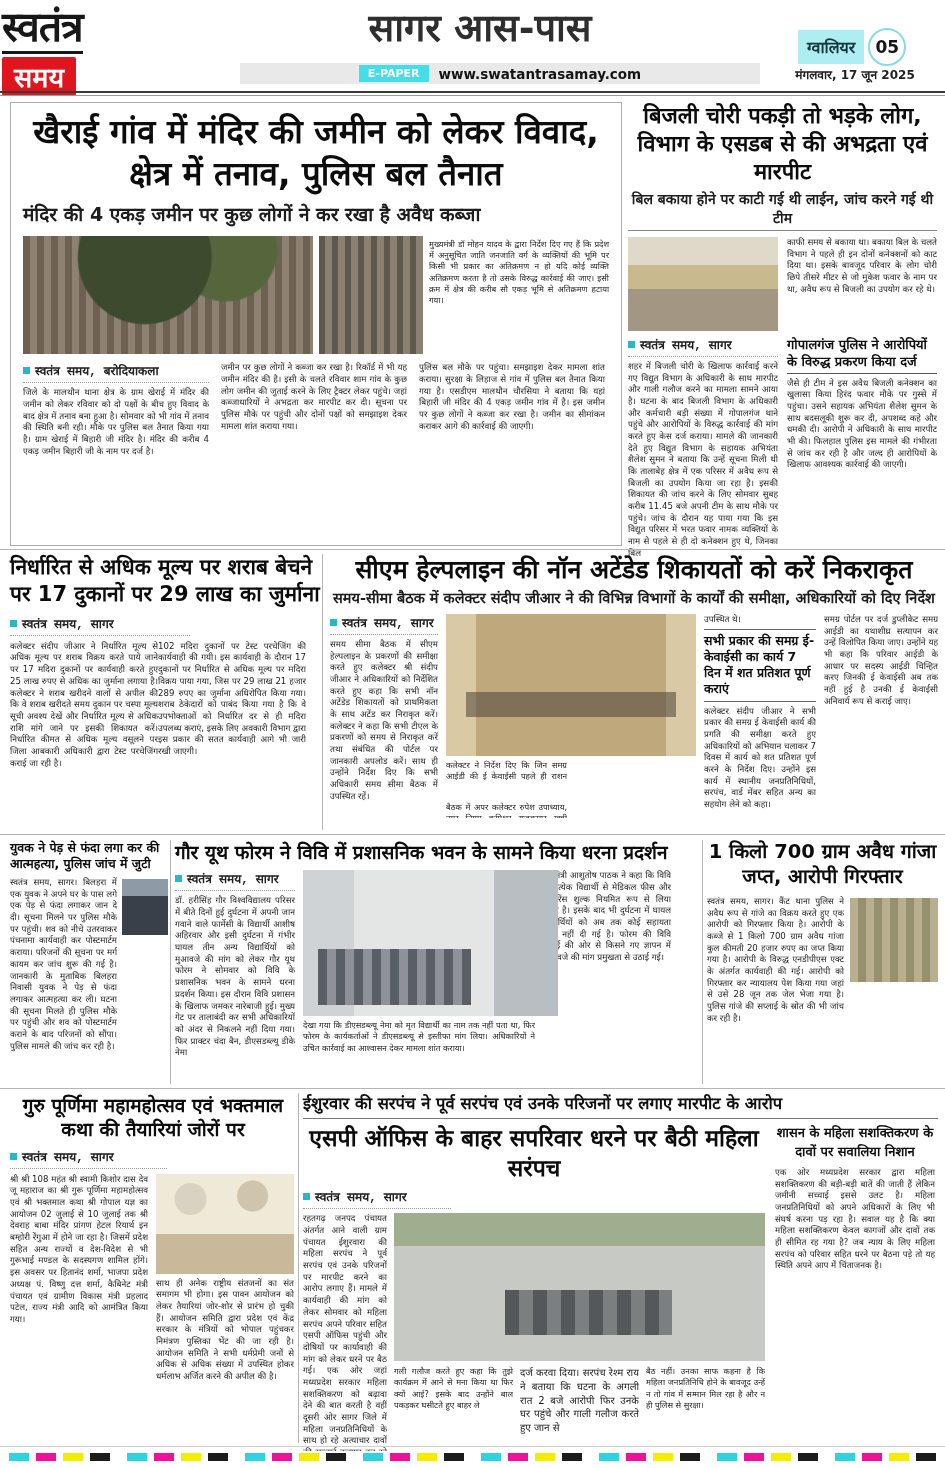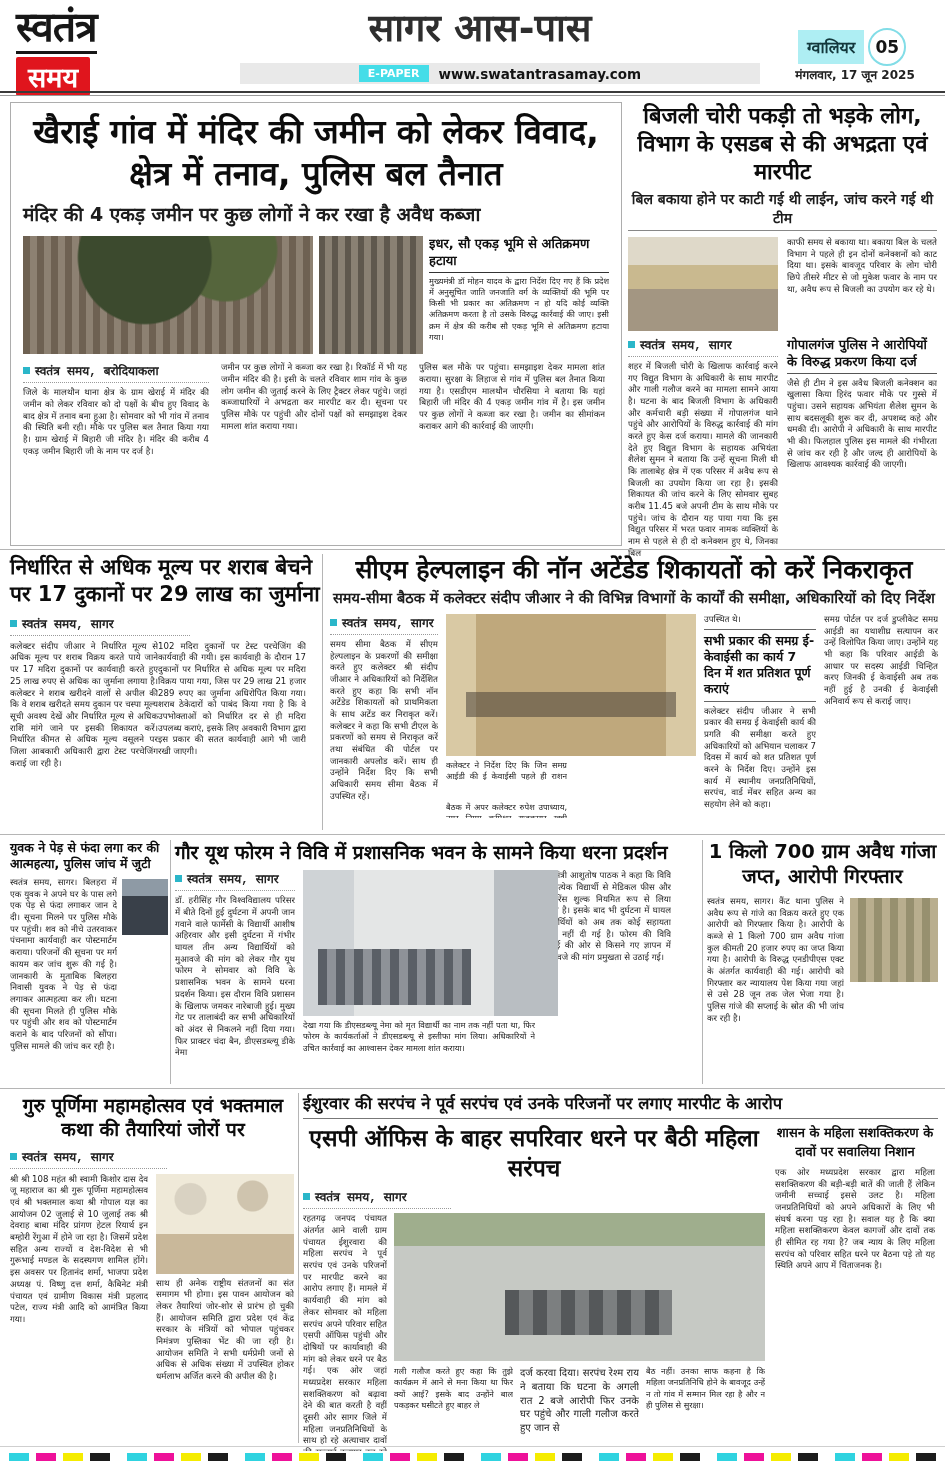--- a/index.html
+++ b/index.html
@@ -68,21 +68,21 @@
   
   .cmyk-strip{display:flex;justify-content:space-around;align-items:center;}
   .cmyk-group{display:flex;gap:7px;}
   .c-bar{width:20px;height:8px;}
 </style>
 </head>
 <body>
 
 <div class="page">
 
-  <div class="abs" style="left:16px;top:6px;width:170px;">
+  <div class="abs" style="left:2px;top:6px;width:170px;">
     <div class="logo-top">स्वतंत्र</div><br>
     <span class="logo-bottom">समय</span>
   </div>
   <div class="abs mast-title" style="left:270px;top:0;width:420px;">सागर आस-पास</div>
   <div class="abs mast-bar" style="left:240px;top:63px;width:520px;height:21px;justify-content:center;">
     <span class="epaper">E-PAPER</span>
     <span class="website">www.swatantrasamay.com</span>
   </div>
   <div class="abs" style="left:798px;top:28px;display:flex;align-items:center;gap:4px;">
     <span class="city-chip">ग्वालियर</span>
@@ -92,21 +92,20 @@
   <div class="abs rule-heavy" style="left:0;top:91px;width:945px;"></div>
   <div class="abs rule-light" style="left:0;top:95px;width:945px;"></div>
 
   <section class="abs" style="left:10px;top:102px;width:612px;height:444px;border:1.5px solid #adadad;padding:8px 12px;">
     <div class="hl" style="font-size:33px;text-align:center;">खैराई गांव में मंदिर की जमीन को लेकर विवाद, क्षेत्र में तनाव, पुलिस बल तैनात</div>
     <div class="subhead" style="font-size:19px;margin-top:7px;">मंदिर की 4 एकड़ जमीन पर कुछ लोगों ने कर रखा है अवैध कब्जा</div>
     <div class="col-row" style="gap:6px;margin-top:9px;height:118px;">
       <div class="photo ph-tree" style="width:290px;height:118px;"></div>
       <div class="photo ph-crowd" style="width:104px;height:118px;"></div>
       <div style="flex:1;overflow:hidden;">
-        <div class="boxhead" style="font-size:13px;border-bottom:1.5px solid #333;padding-bottom:2px;">इधर, सौ एकड़ भूमि से अतिक्रमण हटाया</div>
         <div class="body-txt" style="font-size:8.2px;margin-top:3px;height:92px;">मुख्यमंत्री डॉ मोहन यादव के द्वारा निर्देश दिए गए हैं कि प्रदेश में अनुसूचित जाति जनजाति वर्ग के व्यक्तियों की भूमि पर किसी भी प्रकार का अतिक्रमण न हो यदि कोई व्यक्ति अतिक्रमण करता है तो उसके विरुद्ध कार्रवाई की जाए। इसी क्रम में क्षेत्र की करीब सौ एकड़ भूमि से अतिक्रमण हटाया गया।</div>
       </div>
     </div>
     <div class="col-row" style="gap:12px;margin-top:8px;height:158px;">
       <div style="width:186px;">
         <div class="byline">स्वतंत्र समय, बरोदियाकला</div>
         <div class="body-txt" style="margin-top:4px;height:128px;">जिले के मालथौन थाना क्षेत्र के ग्राम खेराई में मंदिर की जमीन को लेकर रविवार को दो पक्षों के बीच हुए विवाद के बाद क्षेत्र में तनाव बना हुआ है। सोमवार को भी गांव में तनाव की स्थिति बनी रही। मौके पर पुलिस बल तैनात किया गया है। ग्राम खेराई में बिहारी जी मंदिर है। मंदिर की करीब 4 एकड़ जमीन बिहारी जी के नाम पर दर्ज है।</div>
       </div>
       <div class="body-txt" style="width:186px;height:158px;">जमीन पर कुछ लोगों ने कब्जा कर रखा है। रिकॉर्ड में भी यह जमीन मंदिर की है। इसी के चलते रविवार शाम गांव के कुछ लोग जमीन की जुताई करने के लिए ट्रैक्टर लेकर पहुंचे। जहां कब्जाधारियों ने अभद्रता कर मारपीट कर दी। सूचना पर पुलिस मौके पर पहुंची और दोनों पक्षों को समझाइश देकर मामला शांत कराया गया।</div>
       <div class="body-txt" style="width:186px;height:158px;">पुलिस बल मौके पर पहुंचा। समझाइश देकर मामला शांत कराया। सुरक्षा के लिहाज से गांव में पुलिस बल तैनात किया गया है। एसडीएम मालथौन चौरसिया ने बताया कि यहां बिहारी जी मंदिर की 4 एकड़ जमीन गांव में है। इस जमीन पर कुछ लोगों ने कब्जा कर रखा है। जमीन का सीमांकन कराकर आगे की कार्रवाई की जाएगी।</div>

